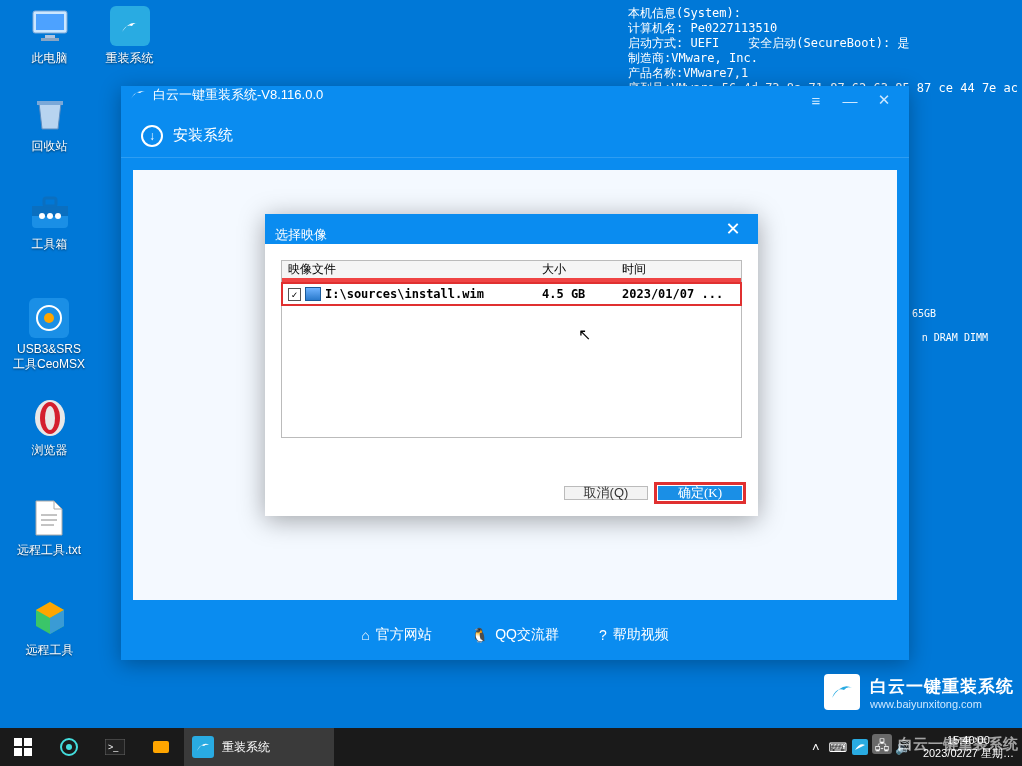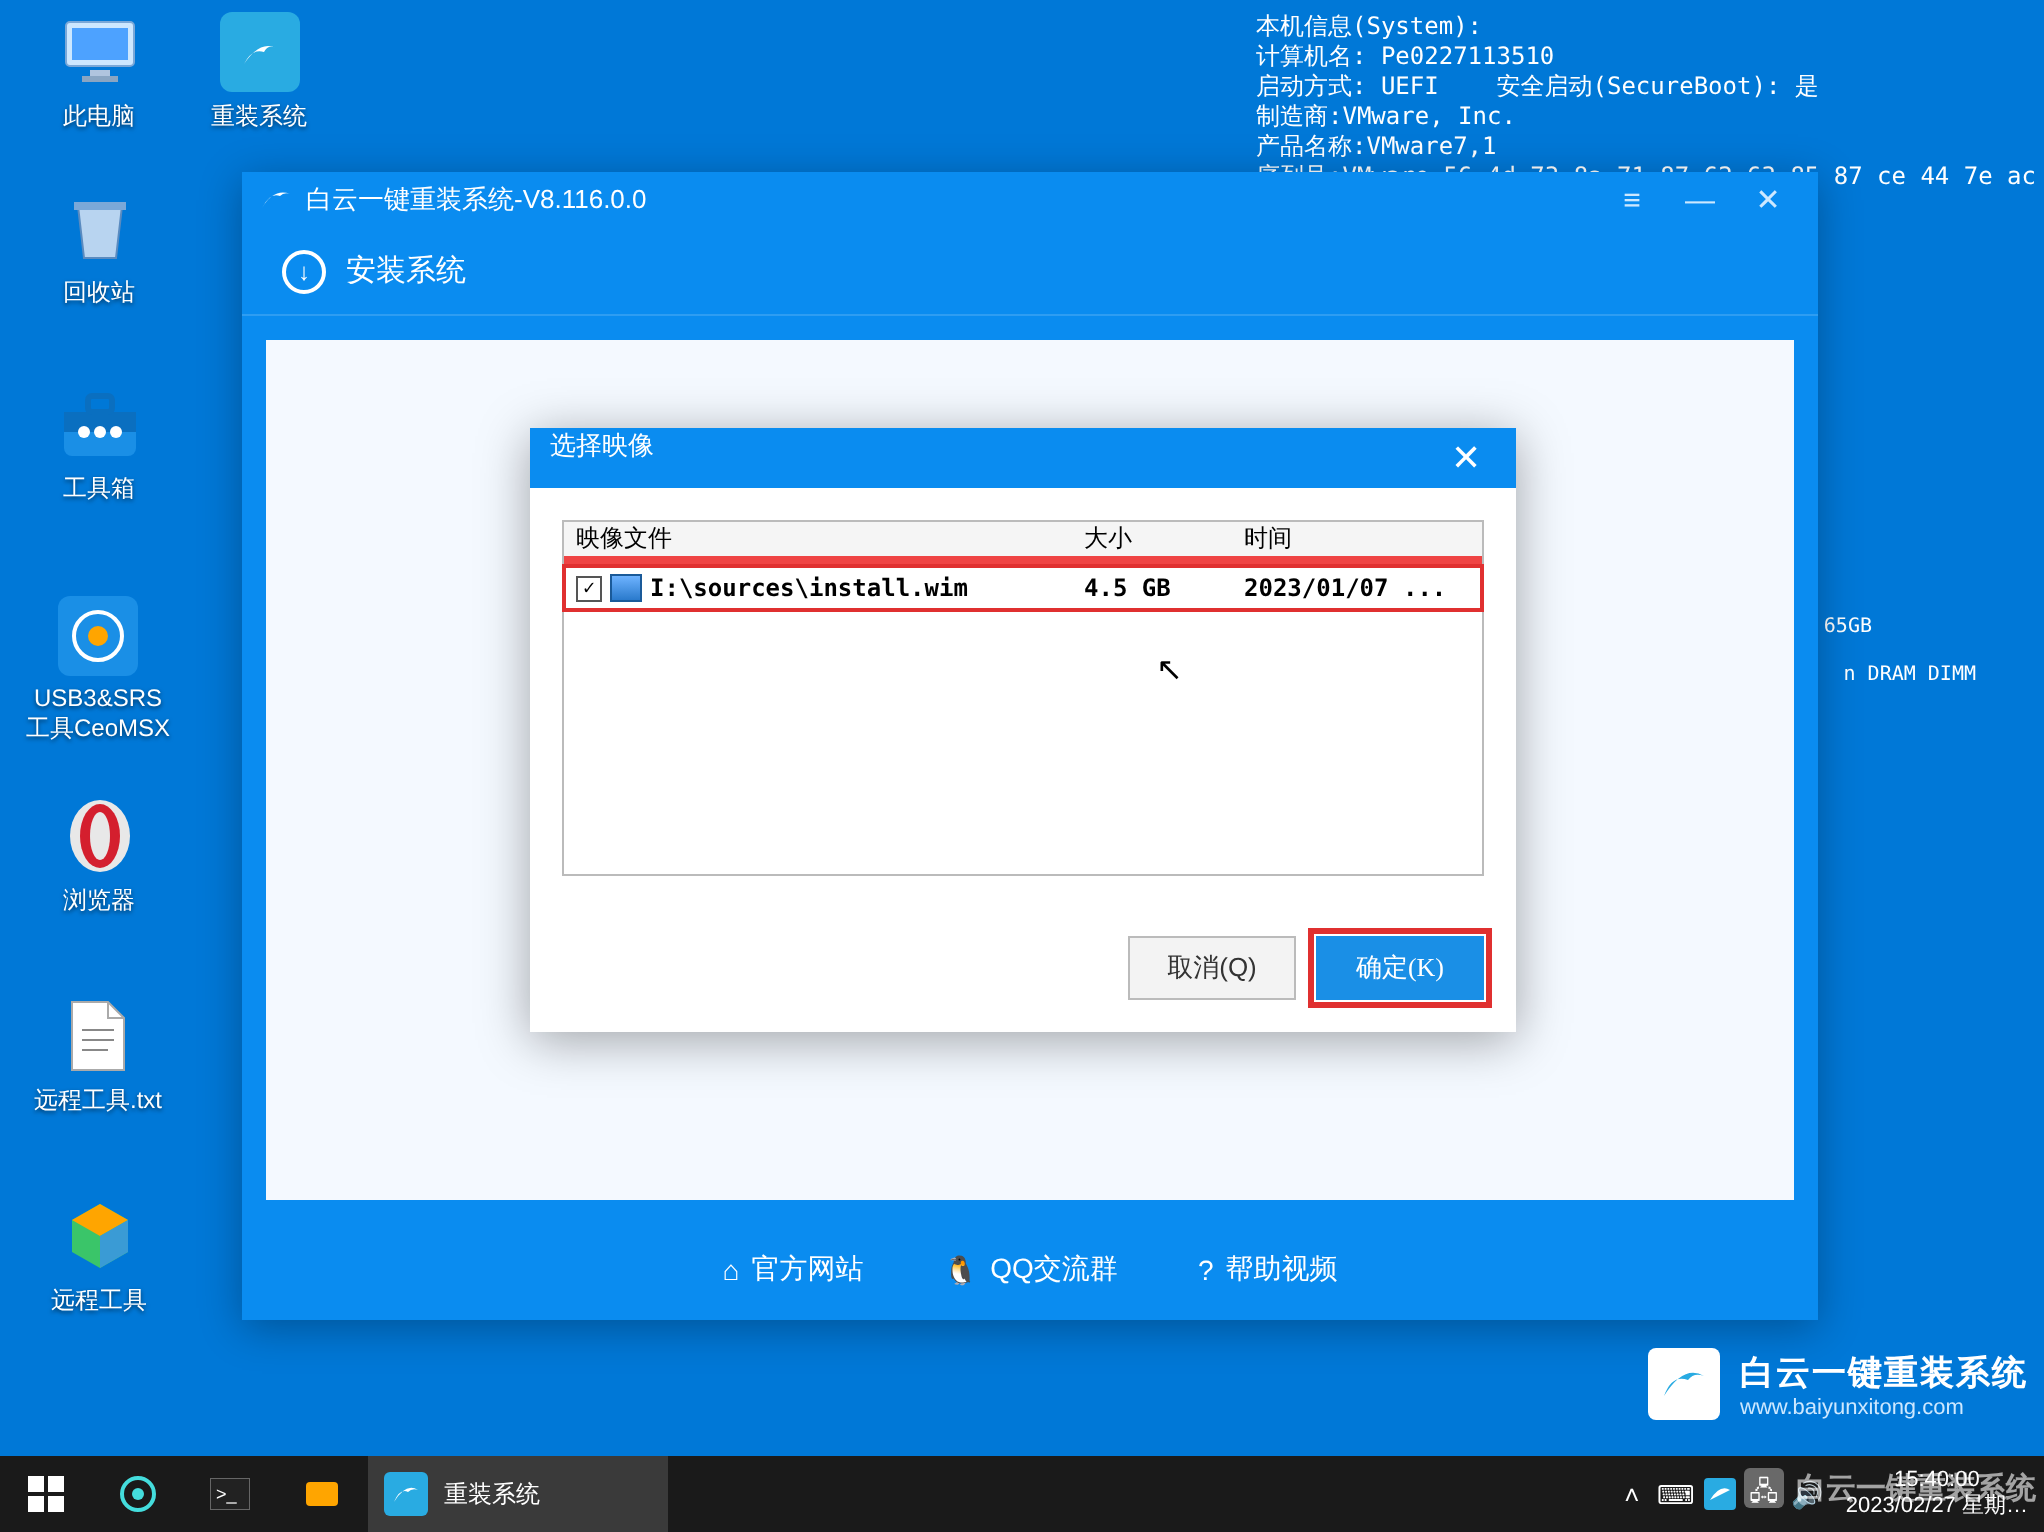--- a/index.html
+++ b/index.html
@@ -32,21 +32,21 @@
 
 
 .app {
   position: absolute; left: 121px; top: 86px;
   width: 788px; height: 574px;
   background: #0a8cf0;
   box-shadow: 0 4px 20px rgba(0,0,0,.3);
 }
 .app-titlebar {
   height: 28px; background: #0a8cf0;
-  display: flex; align-items: center;
+  display: flex; align-items: flex-start;
   color: #fff; padding: 0 8px;
   font-size: 13px;
 }
 .app-titlebar .bird {
   width: 18px; height: 18px; margin-right: 6px;
 }
 .app-winbtns { margin-left: auto; display: flex; gap: 0; }
 .app-winbtns div {
   width: 34px; height: 28px; display: flex;
   align-items: center; justify-content: center;
@@ -78,21 +78,21 @@
 
 
 .dialog {
   position: absolute; left: 265px; top: 214px;
   width: 493px; height: 302px;
   background: #fff;
   box-shadow: 0 4px 24px rgba(0,0,0,.35);
 }
 .dlg-title {
   height: 30px; background: #0a8cf0;
-  color: #fff; display: flex; align-items: flex-start;
+  color: #fff; display: flex; align-items: flex-end;
   padding: 0 10px; font-size: 13px;
 }
 .dlg-close {
   margin-left: auto; width: 30px; height: 30px;
   display: flex; align-items: center; justify-content: center;
   cursor: pointer; font-size: 18px;
 }
 .dlg-body { padding: 16px; }
 .dlg-table {
   border: 1px solid #bbb; width: 100%;
@@ -105,21 +105,21 @@
 .dlg-table .c3 { flex: 1; }
 .dlg-table .sel { outline: 2px solid #e03030; outline-offset: -1px; font-weight: bold; }
 .chk { width: 13px; height: 13px; border: 1px solid #555; background: #fff; display: inline-flex; align-items: center; justify-content: center; font-size: 10px; color: #000; }
 .diskico { width: 16px; height: 14px; background: linear-gradient(#6eb3ff, #2a7acc); border: 1px solid #1a5a99; }
 
 .dlg-buttons {
   position: absolute; right: 16px; bottom: 16px;
   display: flex; gap: 10px;
 }
 .btn {
-  width: 84px; height: 32px;
+  width: 84px; height: 14px;
   display: flex; align-items: center; justify-content: center;
   font-size: 13px; cursor: pointer;
   border: 1px solid #bbb; background: #f3f3f3; color: #333;
 }
 .btn.primary { background: #1a8fe6; color: #fff; border-color: #1a8fe6; font-family: Liberation Serif, serif; }
 .btn-hl { outline: 3px solid #e03030; outline-offset: 1px; }
 
 
 .watermark {
   position: absolute; right: 8px; bottom: 56px;

